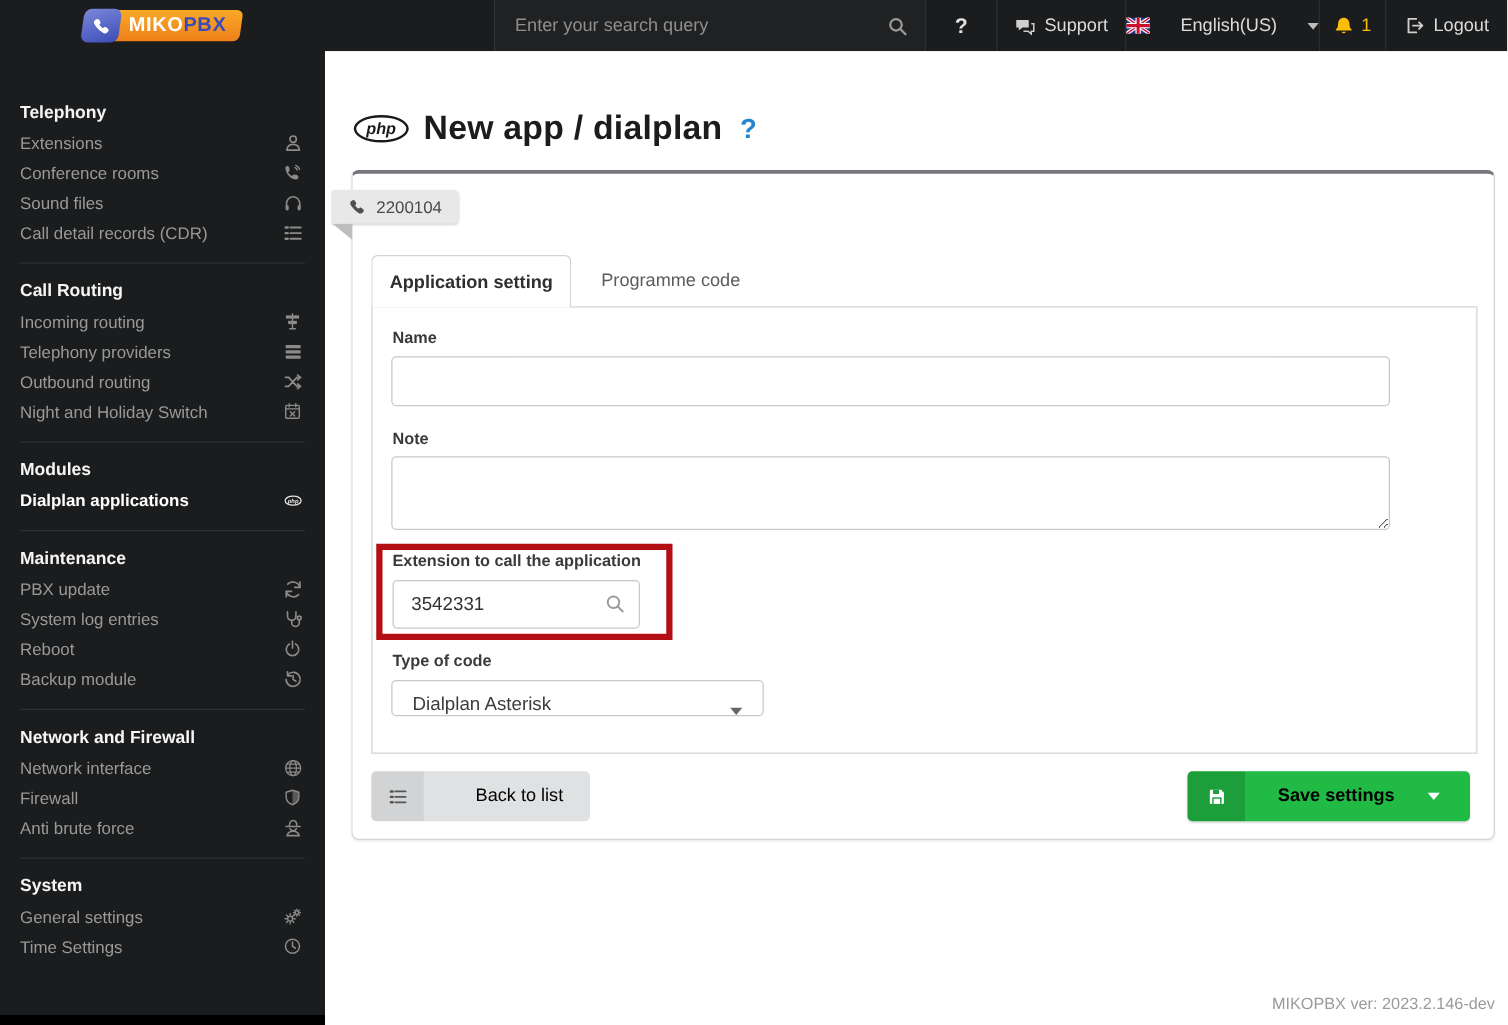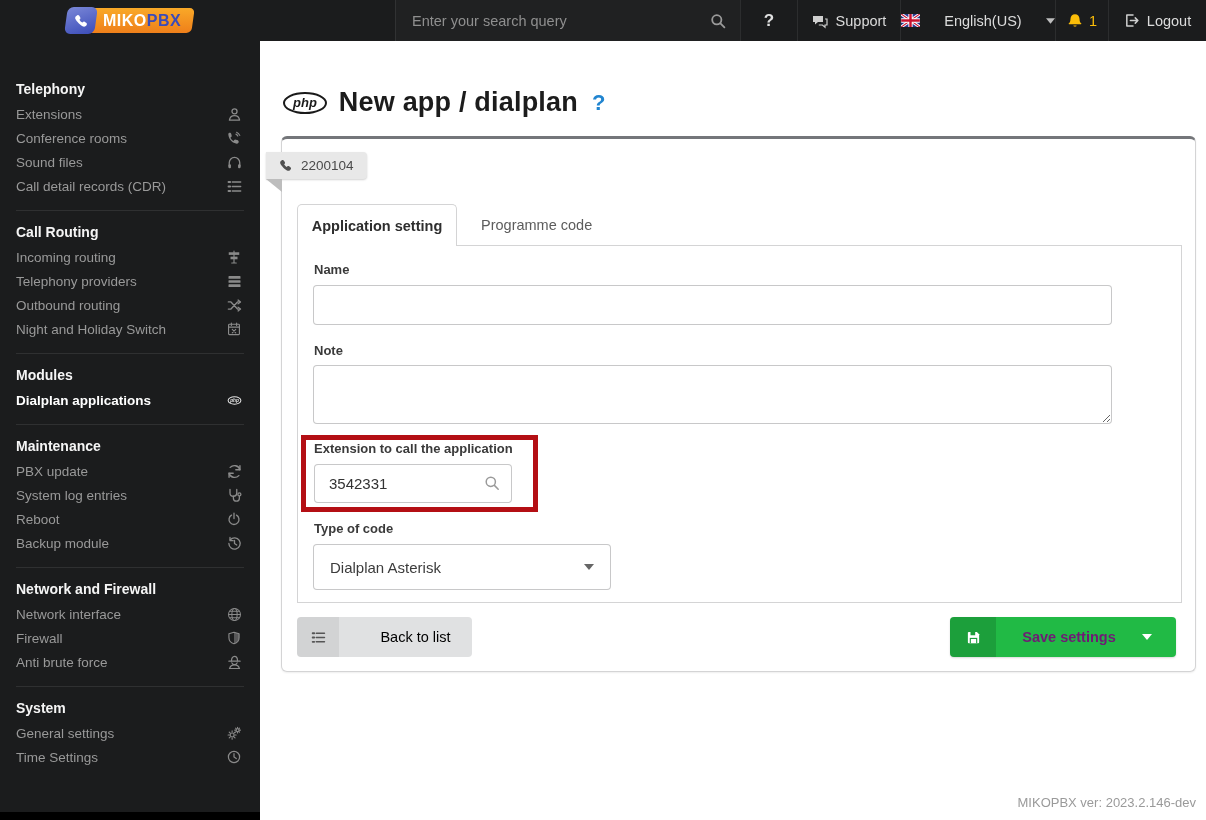--- a/index.html
+++ b/index.html
@@ -59,31 +59,31 @@
   .tab:not(.active){padding:0 24px;}
   .panel{position:absolute;left:15px;top:106px;width:885px;height:358px;box-sizing:border-box;border:1px solid #d4d4d5;background:#fff;}
 
   .f-label{position:absolute;font-size:13px;font-weight:bold;color:#3a3a3a;}
   .f-input{position:absolute;box-sizing:border-box;border:1px solid rgba(34,36,38,.25);border-radius:4px;font-size:15px;color:#333;font-family:inherit;outline:none;background:#fff;}
   input.f-input{padding:16px 14px;}
   textarea.f-input{padding:8px 14px;resize:vertical;}
   .ext-wrap{position:absolute;left:16px;top:218px;width:198px;height:39px;}
   .ext-wrap input{position:static;width:100%;height:100%;padding-right:38px;}
   .ext-search-icon{position:absolute;right:12px;top:11px;color:#9a9a9a;display:flex;pointer-events:none;}
-  .dropdown{position:absolute;left:15px;top:298px;width:298px;height:46px;box-sizing:border-box;border:1px solid rgba(34,36,38,.25);border-radius:4px;display:flex;align-items:center;padding:0 16px;font-size:15px;color:#3c3c3c;cursor:pointer;background:#fff;}
+  .dropdown{position:absolute;left:15px;top:298px;width:298px;height:29px;box-sizing:border-box;border:1px solid rgba(34,36,38,.25);border-radius:4px;display:flex;align-items:flex-end;padding:0 16px;font-size:15px;color:#3c3c3c;cursor:pointer;background:#fff;}
   .dropdown .dd-caret{margin-left:auto;color:#666;display:flex;}
 
   .annotation{position:absolute;left:19px;top:296px;width:237px;height:77px;box-sizing:border-box;border:5px solid #b40f14;z-index:5;pointer-events:none;}
 
   .back-btn{position:absolute;left:15px;top:478px;width:175px;height:40px;background:#e0e1e2;border-radius:4px;display:flex;align-items:stretch;cursor:pointer;overflow:hidden;}
   .back-btn .btn-icon{width:42px;background:rgba(0,0,0,.06);display:flex;align-items:center;justify-content:center;color:#555;}
   .back-btn .btn-label{flex:1;display:flex;align-items:center;justify-content:center;font-size:14.5px;font-weight:normal;color:#000000;padding-left:20px;}
   .save-btn{position:absolute;right:19px;top:478px;width:226px;height:40px;background:#21ba45;border-radius:4px;display:flex;align-items:stretch;cursor:pointer;overflow:hidden;box-shadow:0 1px 2px rgba(0,0,0,.15);}
   .save-btn .btn-icon{width:46px;background:rgba(0,0,0,.14);display:flex;align-items:center;justify-content:center;}
-  .save-btn .btn-label{flex:1;display:flex;align-items:center;justify-content:center;font-size:14.5px;font-weight:bold;color:#701a75;}
+  .save-btn .btn-label{flex:1;display:flex;align-items:center;justify-content:center;font-size:14.5px;font-weight:bold;color:#000000;}
   .save-btn .btn-caret{width:34px;display:flex;align-items:center;justify-content:flex-start;color:#fff;}
 
   .footer{position:absolute;right:10px;bottom:10px;font-size:13px;color:#9a9a9a;}
 </style>
 </head>
 <body>
 
 <div class="app">
 
   <div class="sidebar">

